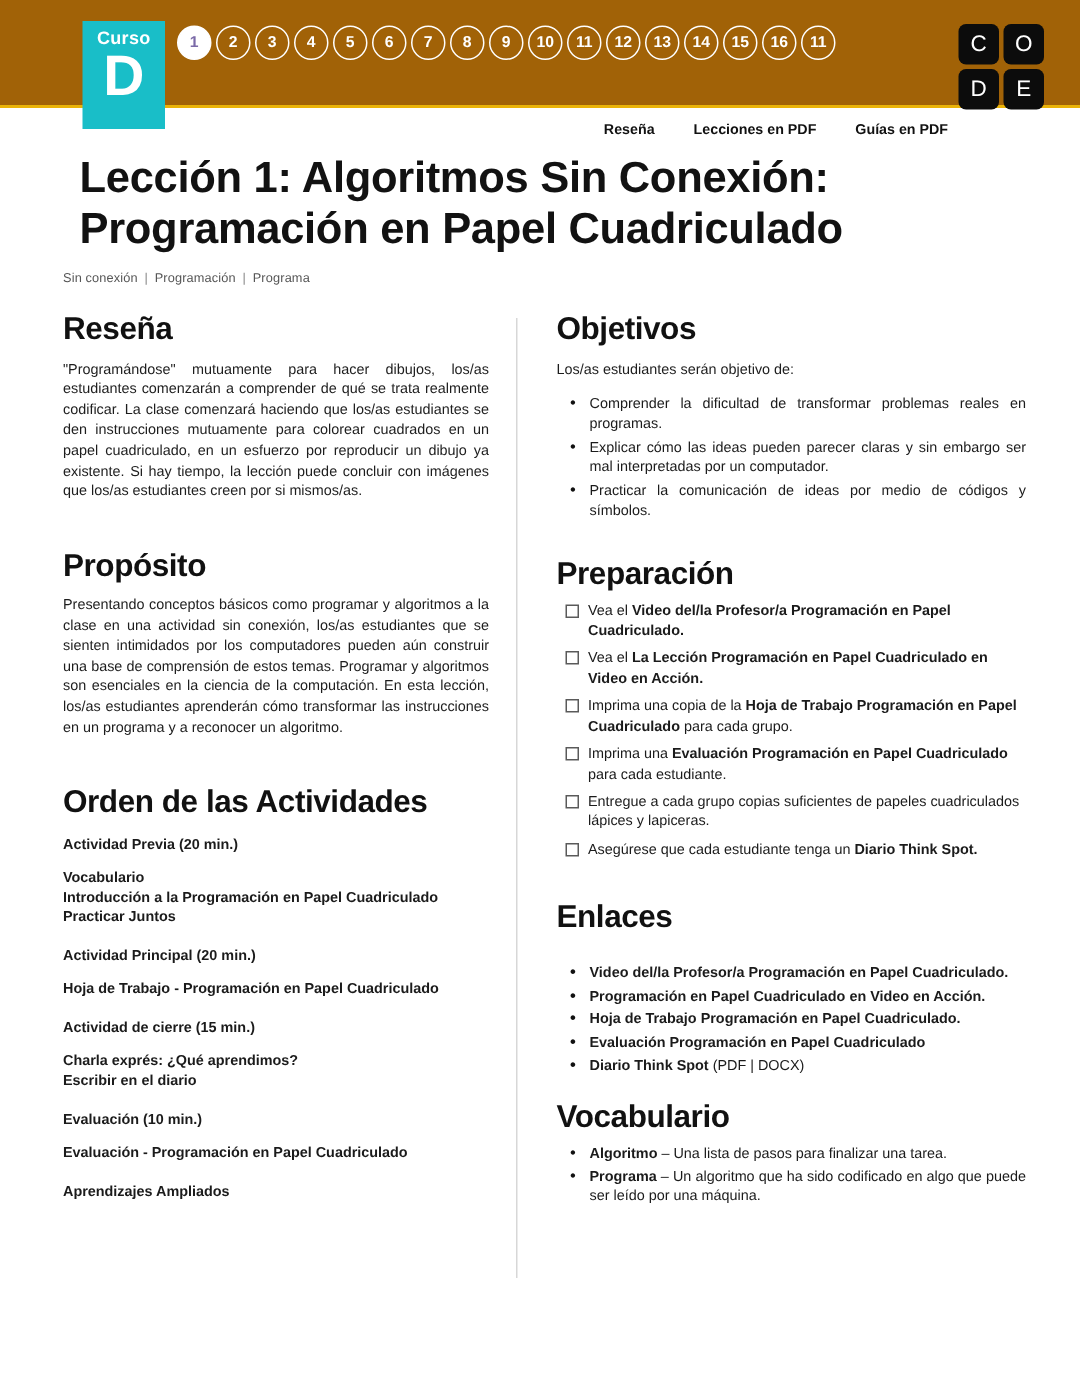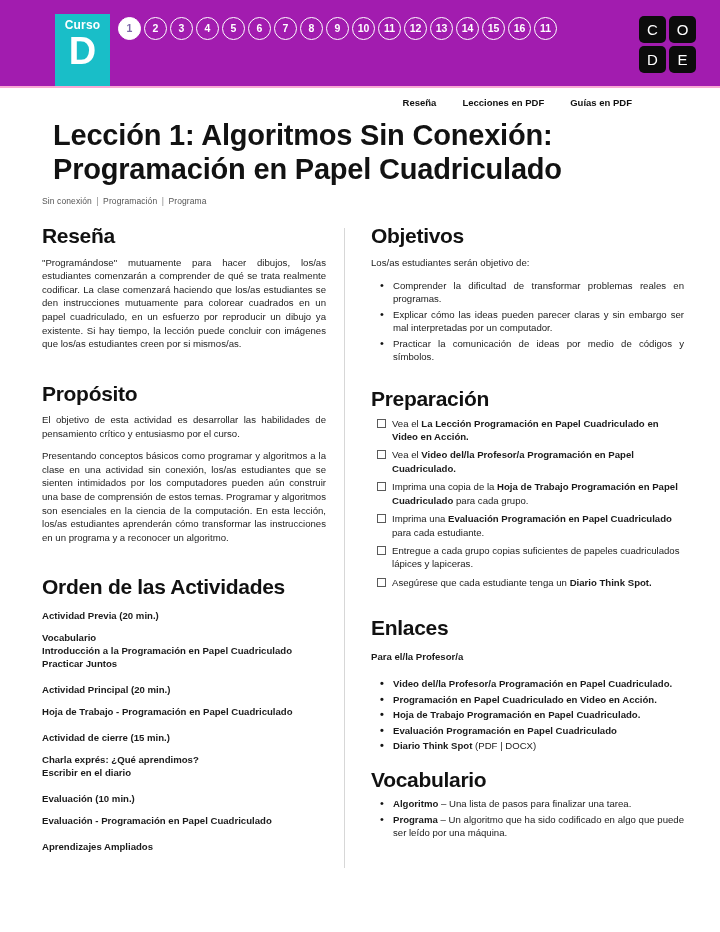--- a/index.html
+++ b/index.html
@@ -8,23 +8,23 @@
     width: 720px; height: 932px;
     background: #ffffff;
     font-family: "Liberation Sans", sans-serif;
     color: #1b1b1b;
     overflow: hidden;
   }
 
   
   .topbar {
     position: relative;
-    height: 88px;
-    background: #a21caf;
-    border-bottom: 2px solid #f9a8d4;
+    height: 72px;
+    background: #a16207;
+    border-bottom: 2px solid #eab308;
   }
   .topbar-inner {
     position: absolute;
     left: 55px; top: 14px; right: 24px; bottom: 8px;
     display: flex;
     align-items: flex-start;
   }
   .course-badge {
     width: 55px;
     height: 72px;
@@ -305,21 +305,20 @@
 <div class="columns">
 
   <div class="col-left">
 
     <h2 class="section">Reseña</h2>
     <p class="body">"Programándose" mutuamente para hacer dibujos, los/as estudiantes comenzarán a comprender de qué se trata realmente codificar. La clase comenzará haciendo que los/as estudiantes se den instrucciones mutuamente para colorear cuadrados en un papel cuadriculado, en un esfuerzo por reproducir un dibujo ya existente. Si hay tiempo, la lección puede concluir con imágenes que los/as estudiantes creen por si mismos/as.</p>
 
     <div class="sec-gap"></div>
 
     <h2 class="section">Propósito</h2>
-    <p class="body">El objetivo de esta actividad es desarrollar las habilidades de pensamiento crítico y entusiasmo por el curso.</p>
     <p class="body">Presentando conceptos básicos como programar y algoritmos a la clase en una actividad sin conexión, los/as estudiantes que se sienten intimidados por los computadores pueden aún construir una base de comprensión de estos temas. Programar y algoritmos son esenciales en la ciencia de la computación. En esta lección, los/as estudiantes aprenderán cómo transformar las instrucciones en un programa y a reconocer un algoritmo.</p>
 
     <div class="sec-gap"></div>
 
     <h2 class="section">Orden de las Actividades</h2>
     <ul class="act-list" id="activities-list">
         <li class="act-group">
           <p class="act-head">Actividad Previa (20 min.)</p>
           <div style="height: 9px;"></div>
           <p class="act-item">Vocabulario</p>
@@ -357,32 +356,31 @@
     <ul class="bullets" id="objetivos-list">
         <li>Comprender la dificultad de transformar problemas reales en programas.</li>
         <li>Explicar cómo las ideas pueden parecer claras y sin embargo ser mal interpretadas por un computador.</li>
         <li>Practicar la comunicación de ideas por medio de códigos y símbolos.</li>
       </ul>
 
     <div class="sec-gap"></div>
 
     <h2 class="section tight">Preparación</h2>
     <ul class="checklist" id="preparacion-list">
+        <li>Vea el <b>Video del/la Profesor/a Programación en Papel Cuadriculado.</b></li>
         <li>Vea el <b>La Lección Programación en Papel Cuadriculado en Video en Acción.</b></li>
-        <li>Vea el <b>Video del/la Profesor/a Programación en Papel Cuadriculado.</b></li>
         <li>Imprima una copia de la <b>Hoja de Trabajo Programación en Papel Cuadriculado</b> para cada grupo.</li>
         <li>Imprima una <b>Evaluación Programación en Papel Cuadriculado</b> para cada estudiante.</li>
         <li>Entregue a cada grupo copias suficientes de papeles cuadriculados lápices y lapiceras.</li>
         <li>Asegúrese que cada estudiante tenga un <b>Diario Think Spot.</b></li>
       </ul>
 
     <div class="sec-gap"></div>
 
     <h2 class="section tight">Enlaces</h2>
-    <p class="act-head">Para el/la Profesor/a</p>
     <div class="enl-gap"></div>
     <ul class="bullets bold" id="enlaces-list">
         <li>Video del/la Profesor/a Programación en Papel Cuadriculado.</li>
         <li>Programación en Papel Cuadriculado en Video en Acción.</li>
         <li>Hoja de Trabajo Programación en Papel Cuadriculado.</li>
         <li>Evaluación Programación en Papel Cuadriculado</li>
         <li>Diario Think Spot<span class="reg"> (PDF | DOCX)</span></li>
       </ul>
 
     <div class="sec-gap-sm"></div>

